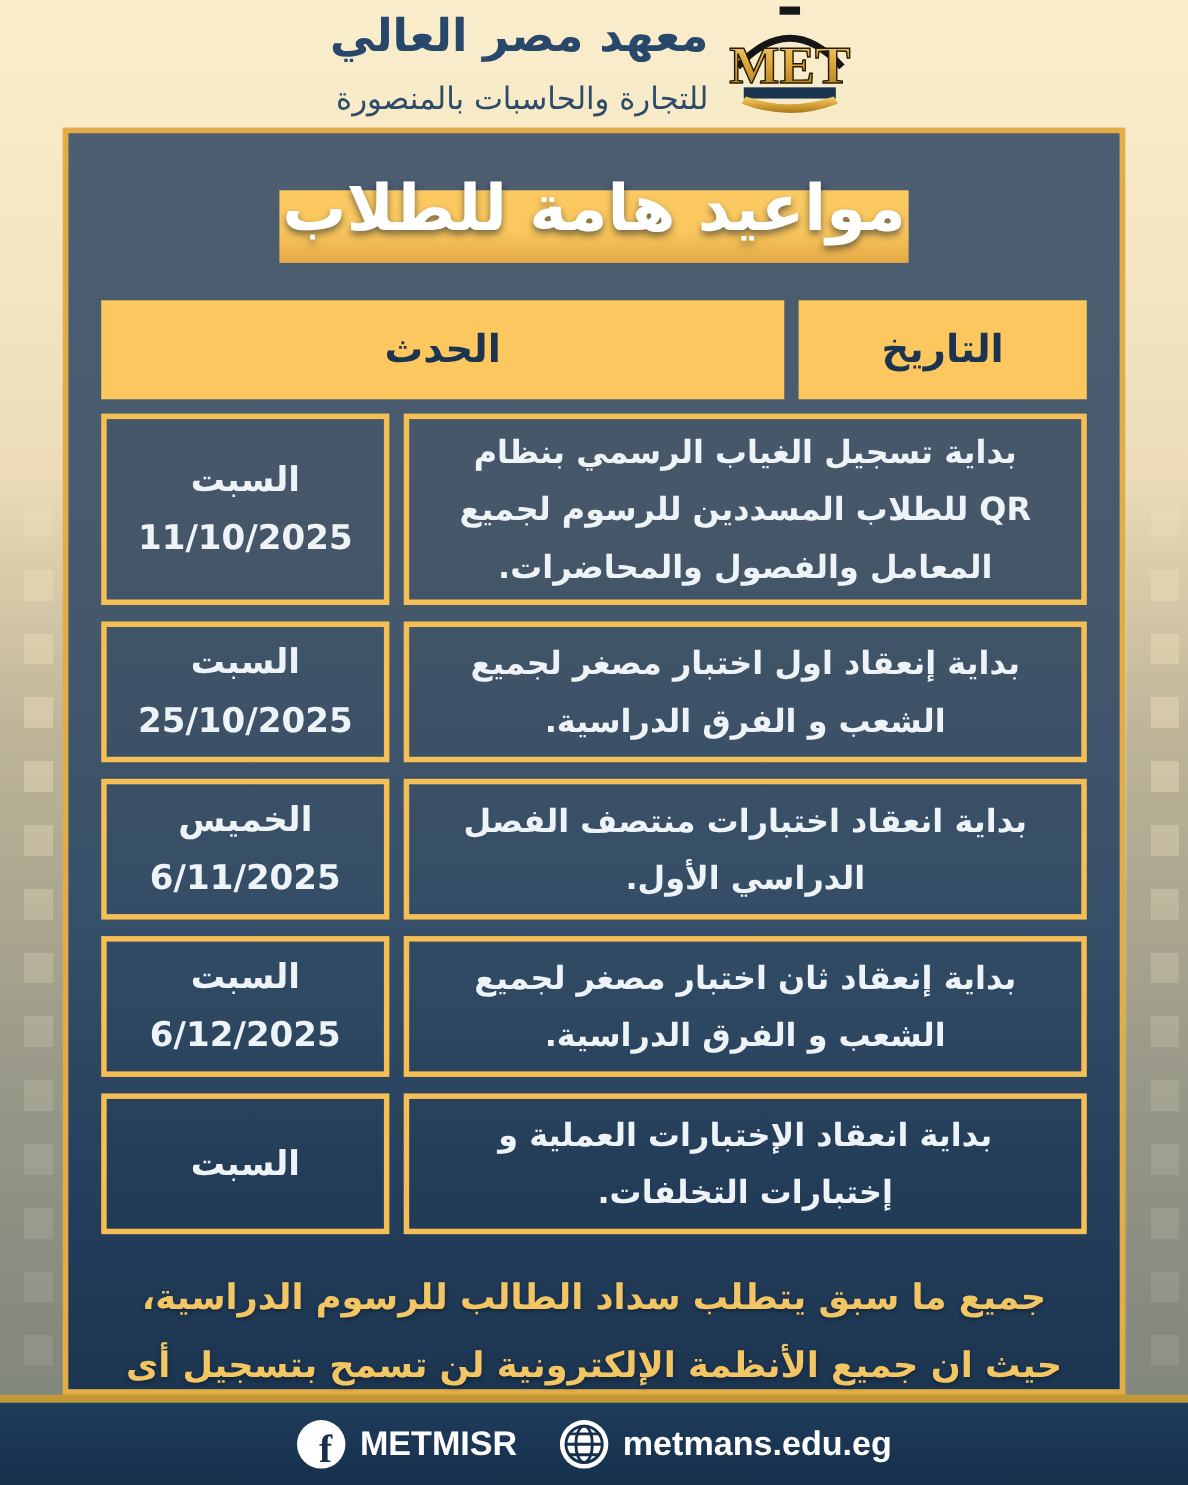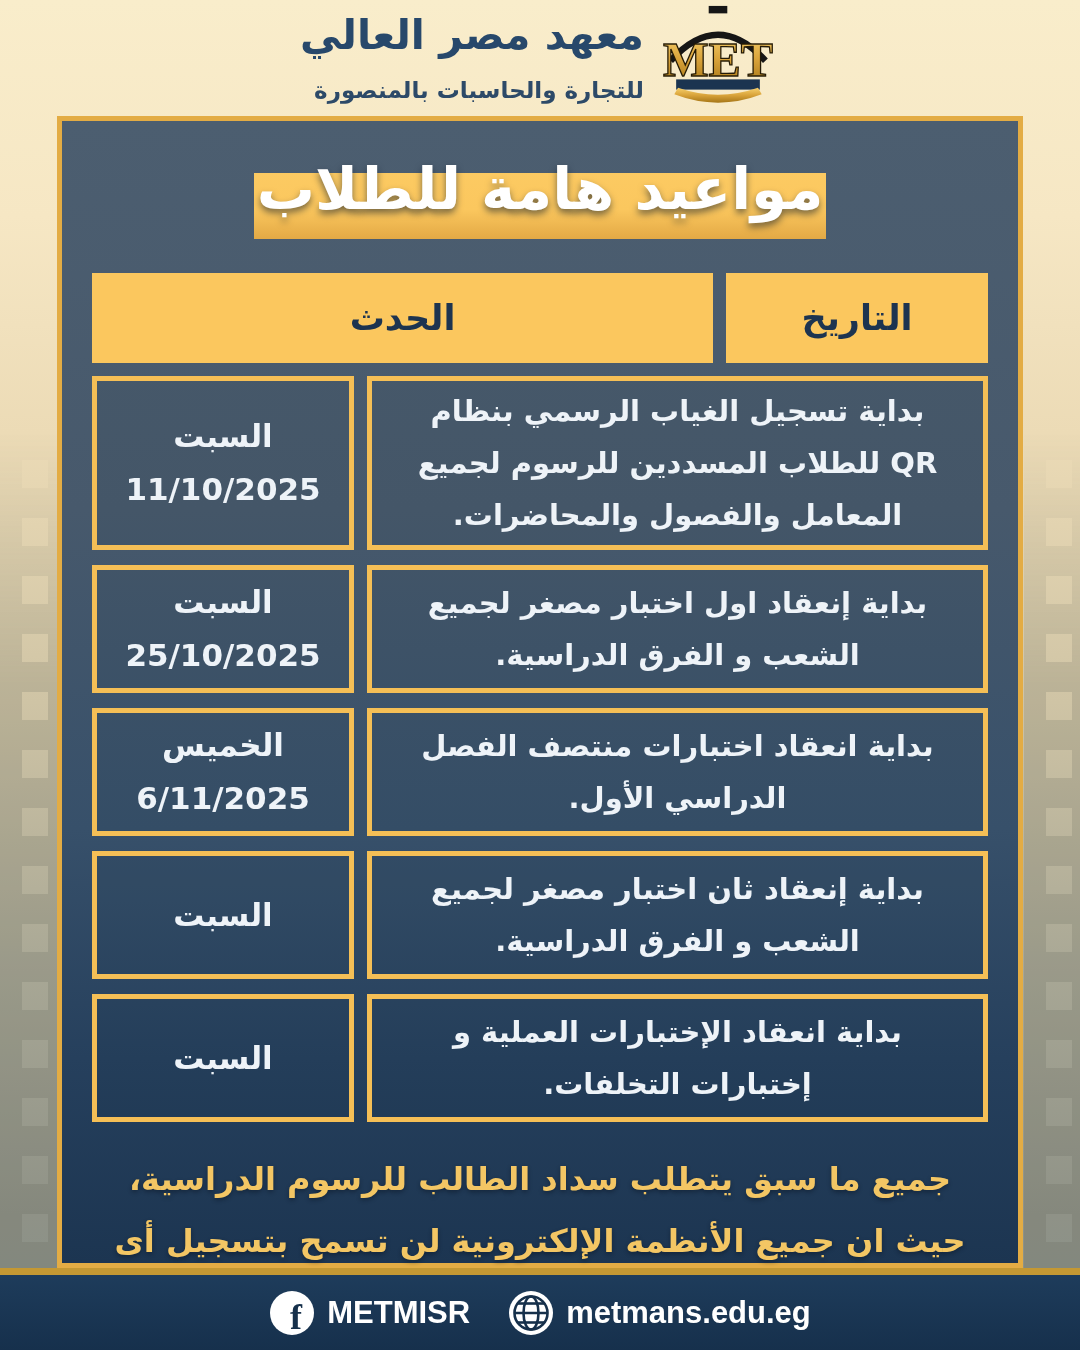--- a/index.html
+++ b/index.html
@@ -26,21 +26,21 @@
   .bg-left{left:0;top:430px;width:58px;height:840px}
   .bg-right{right:0;top:430px;width:56px;height:840px}
 
   
   .header{
     position:absolute; top:0; left:0; right:0; height:116px;
     display:flex; align-items:center; justify-content:center; gap:12px;
   }
   .inst-name{text-align:right; color:#27486b; line-height:1.15}
   .inst-line1{font-size:41px; font-weight:bold}
-  .inst-line2{font-size:23px; font-weight:bold; margin-top:18px; color:#2d4a68}
+  .inst-line2{font-size:28px; font-weight:normal; margin-top:18px; color:#2d4a68}
   .logo{width:124px; height:106px; flex:none; display:flex; align-items:center; justify-content:center}
 
   
   .panel{
     position:absolute; left:57px; top:116px; width:966px; height:1152px;
     border:5px solid var(--accent_gold);
     background:linear-gradient(180deg,#4c5e70 0%,#47596c 34%,#37506a 62%,#26405d 82%,#1c3551 100%);
   }
   .title-wrap{position:relative; height:66px; margin-top:52px}
   .title-bar{width:572px; height:66px; margin:0 auto;
@@ -144,20 +144,21 @@
           <div class="trow">
             <div class="cell bcell date-col">
               <div class="day">الخميس</div>
               <div class="dnum">6/11/2025</div>
             </div>
             <div class="cell bcell event-col">بداية انعقاد اختبارات منتصف الفصل الدراسي الأول.</div>
           </div>
           <div class="trow">
             <div class="cell bcell date-col">
               <div class="day">السبت</div>
+              <div class="dnum">6/12/2025</div>
             </div>
             <div class="cell bcell event-col">بداية إنعقاد ثان اختبار مصغر لجميع الشعب و الفرق الدراسية.</div>
           </div>
           <div class="trow">
             <div class="cell bcell date-col">
               <div class="day">السبت</div>
             </div>
             <div class="cell bcell event-col">بداية انعقاد الإختبارات العملية و إختبارات التخلفات.</div>
           </div>
         </div>

